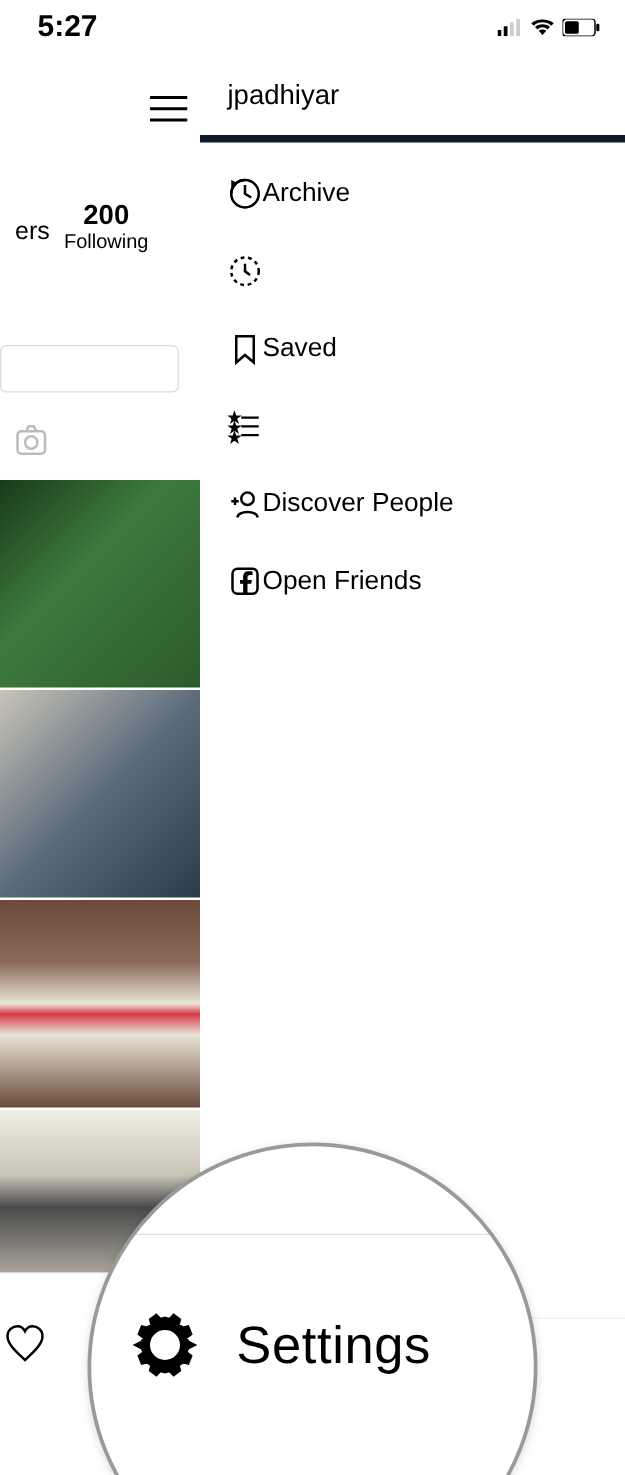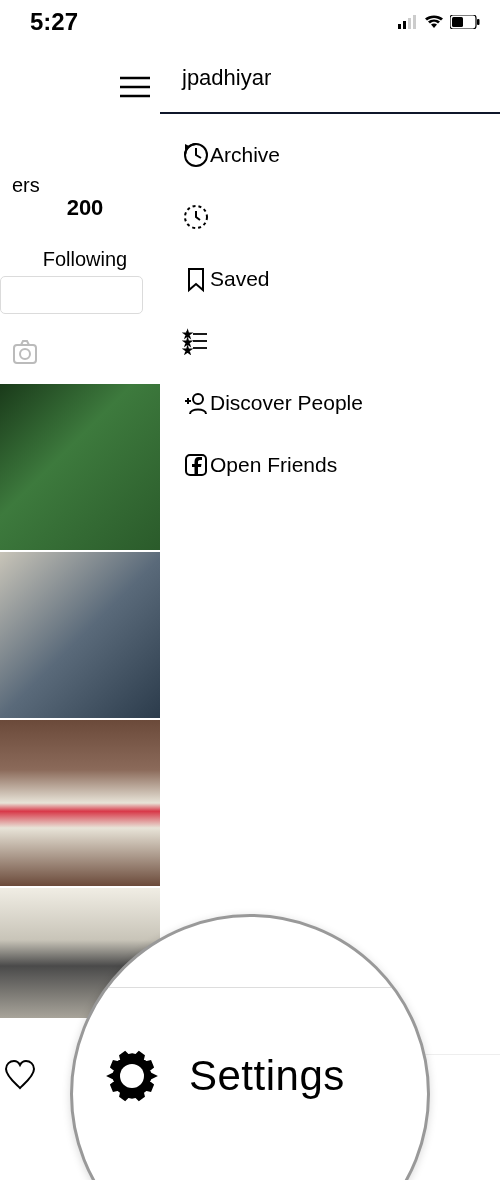--- a/index.html
+++ b/index.html
@@ -7,38 +7,38 @@
 
   .status-bar { height: 44px; display: flex; justify-content: space-between; align-items: center; padding: 0 20px 0 30px; font-weight: 600; font-size: 24px; }
   .status-right { display: flex; align-items: center; gap: 6px; }
 
   .main-area { position: relative; width: 500px; height: 1136px; }
 
   
   .profile-strip { position: absolute; left: 0; top: 0; width: 160px; height: 100%; background: #fff; }
   .hamburger { position: absolute; right: 10px; top: 32px; }
   .stat { position: absolute; left: 30px; top: 115px; text-align: center; width: 110px; }
-  .stat-num { font-weight: 700; font-size: 22px; margin-top: 36px; }
-  .stat-label { font-size: 20px; margin-top: 27px; }
+  .stat-num { font-weight: 700; font-size: 22px; }
+  .stat-label { font-size: 16px; }
   .partial-label { position: absolute; left: 0; top: 130px; font-size: 20px; padding-left: 12px; }
   .edit-btn { position: absolute; left: 0; top: 232px; width: 143px; height: 38px; border: 1px solid #dbdbdb; border-radius: 5px; background: #fff; }
   .tab-icon { position: absolute; left: 10px; top: 293px; color: #bbb; }
 
   .photos { position: absolute; left: 0; top: 340px; width: 166px; }
   .photo { width: 166px; height: 166px; margin-bottom: 2px; background: #888; }
   .p1 { background: linear-gradient(135deg,#1a3a1a 0%,#3d7a3d 40%,#2a5a2a 100%); }
   .p2 { background: linear-gradient(135deg,#c8c4b8 0%,#5a6a7a 50%,#2a3a4a 100%); }
   .p3 { background: linear-gradient(180deg,#6b4a3a 0%,#8b6a5a 30%,#e8e4d8 50%,#d83848 55%,#e8e4d8 65%,#6b4a3a 100%); }
   .p4 { background: linear-gradient(180deg,#f0ede4 0%,#c8c4b8 40%,#4a4a4a 60%,#a8a49a 100%); height: 130px; }
 
   .like-icon { position: absolute; left: 3px; top: 1016px; }
 
   
   .drawer { position: absolute; left: 160px; top: 0; width: 340px; height: 100%; background: #fff; }
-  .drawer-header { height: 70px; display: flex; align-items: center; padding: 0 22px; border-bottom: 2px solid #0f172a; font-size: 22px; font-weight: 400; }
+  .drawer-header { height: 70px; display: flex; align-items: center; padding: 0 22px; border-bottom: 6px solid #0f172a; font-size: 22px; font-weight: 400; }
   .menu { padding: 10px 0; }
   .menu-item { display: flex; align-items: center; height: 62px; padding: 0 22px; font-size: 21px; }
   .menu-item svg { flex-shrink: 0; }
 
   .settings-row { position: absolute; bottom: 64px; left: 0; width: 100%; height: 62px; display: flex; align-items: center; padding: 0 22px; gap: 22px; border-top: 1px solid #eee; font-size: 21px; }
 
   
   .magnifier { position: absolute; left: 70px; top: 870px; width: 360px; height: 360px; border-radius: 50%; border: 3px solid #999; background: #fff; overflow: hidden; box-shadow: 0 2px 8px rgba(0,0,0,0.15); }
   .mag-inner { position: absolute; left: 0; top: 0; width: 100%; height: 100%; }
   .mag-divider-top { position: absolute; left: 0; top: 70px; width: 100%; height: 1px; background: #ddd; }

